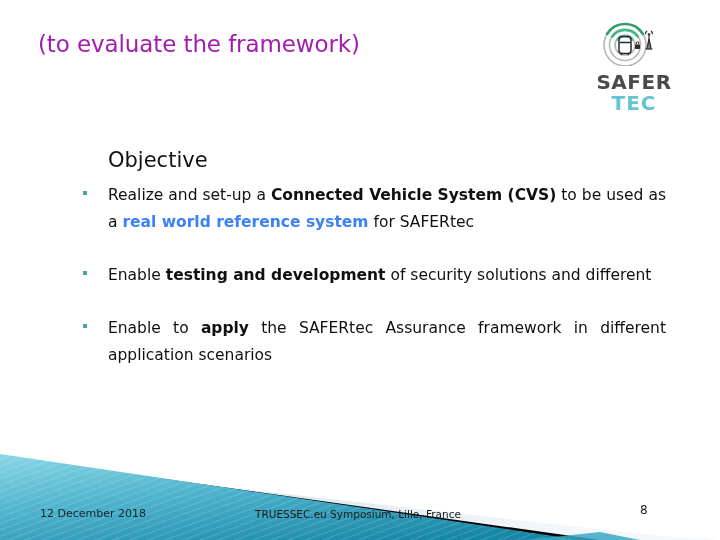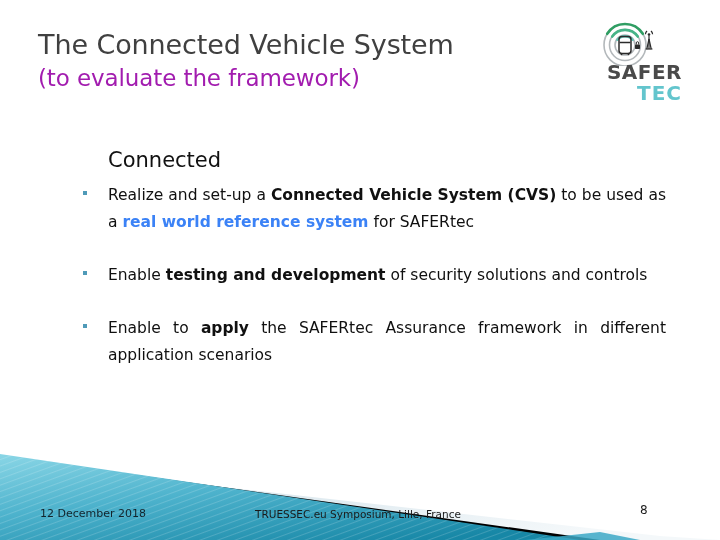--- a/index.html
+++ b/index.html
@@ -57,23 +57,23 @@
   .logo-mark {
     position: absolute;
     left: 14px;
     top: 0px;
     width: 62px;
     height: 48px;
   }
   .logo-text {
     position: absolute;
     left: 0;
-    top: 44px;
+    top: 54px;
     width: 96px;
-    text-align: right;
+    text-align: center;
   }
   .logo-safer {
     font-size: 20px;
     font-weight: 700;
     color: #4a4a4a;
     letter-spacing: 0.5px;
     line-height: 21px;
     font-family: "DejaVu Sans", sans-serif;
   }
   .logo-tec {
@@ -178,21 +178,20 @@
     color: #1a1a1a;
     white-space: nowrap;
   }
 </style>
 </head>
 <body>
 
 <div class="slide">
 
   <div class="title-block">
-    <div class="title-line1">The Connected Vehicle System</div>
     <div class="title-line2">(to evaluate the framework)</div>
   </div>
 
   <div class="logo">
     <div class="logo-mark">
       <svg viewBox="0 0 62 48" width="62" height="48" xmlns="http://www.w3.org/2000/svg">
         <g fill="none" stroke-linecap="round">
           <circle cx="25" cy="27" r="21" stroke="#b3b8bb" stroke-width="1.6"></circle>
           <circle cx="25" cy="27" r="15.5" stroke="#b3b8bb" stroke-width="1.6"></circle>
           <circle cx="25" cy="27" r="10" stroke="#b3b8bb" stroke-width="1.6"></circle>
@@ -220,36 +219,36 @@
           <circle cx="49" cy="16.6" r="1.3" fill="#2b2b2b" stroke="none"></circle>
         </g>
       </svg>
     </div>
     <div class="logo-text">
       <div class="logo-safer">SAFER</div>
       <div class="logo-tec">TEC</div>
     </div>
   </div>
 
-  <div class="objective-heading">Connected</div>
+  <div class="objective-heading">Objective</div>
 
   <div class="bullets">
 
     <div class="bullet-row">
       <div class="bullet-marker">
           <i></i>
         </div>
       <div class="bullet-text"><span>Realize and set-up a </span><b>Connected Vehicle System (CVS)</b><span> to be used as a </span><span class="red">real world reference system</span><span> for SAFERtec</span></div>
     </div>
 
     <div class="bullet-row">
       <div class="bullet-marker">
           <i></i>
         </div>
-      <div class="bullet-text"><span>Enable </span><b>testing and development</b><span> of security solutions and controls</span></div>
+      <div class="bullet-text"><span>Enable </span><b>testing and development</b><span> of security solutions and different</span></div>
     </div>
 
     <div class="bullet-row">
       <div class="bullet-marker">
           <i></i>
         </div>
       <div class="bullet-text"><span>Enable to </span><b>apply</b><span> the SAFERtec Assurance framework in different application scenarios</span></div>
     </div>
 
   </div>

